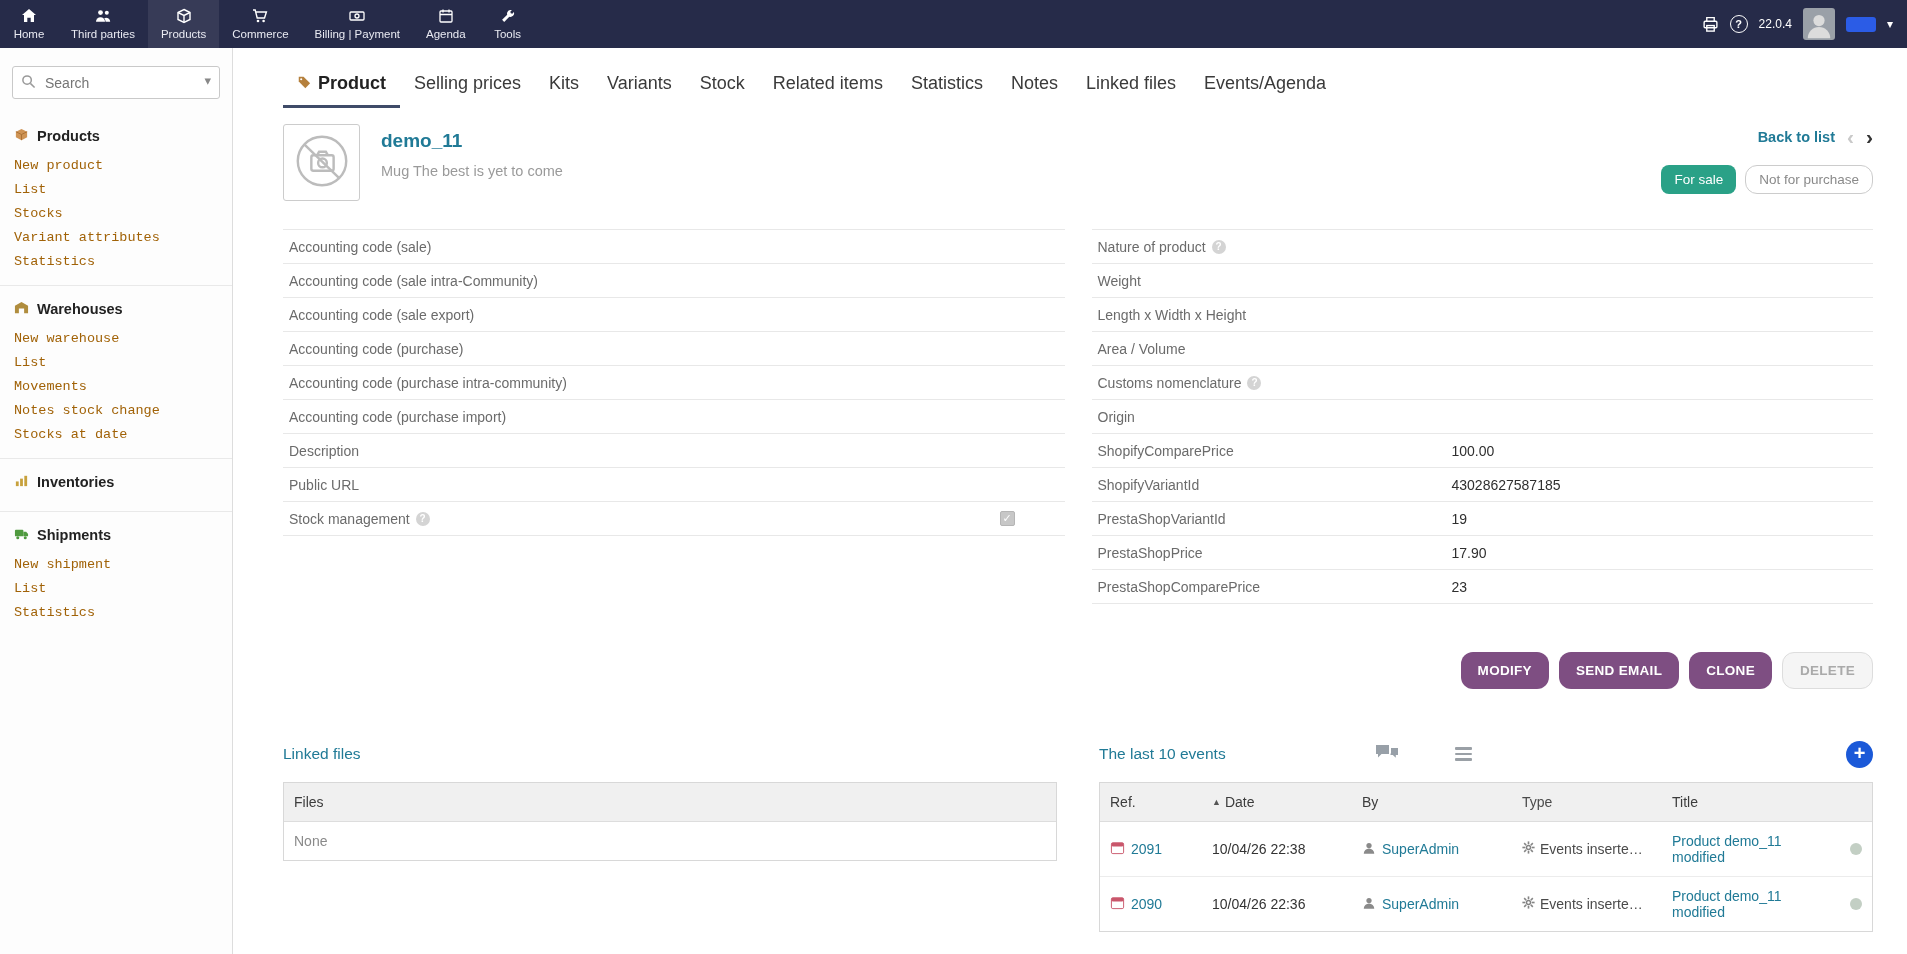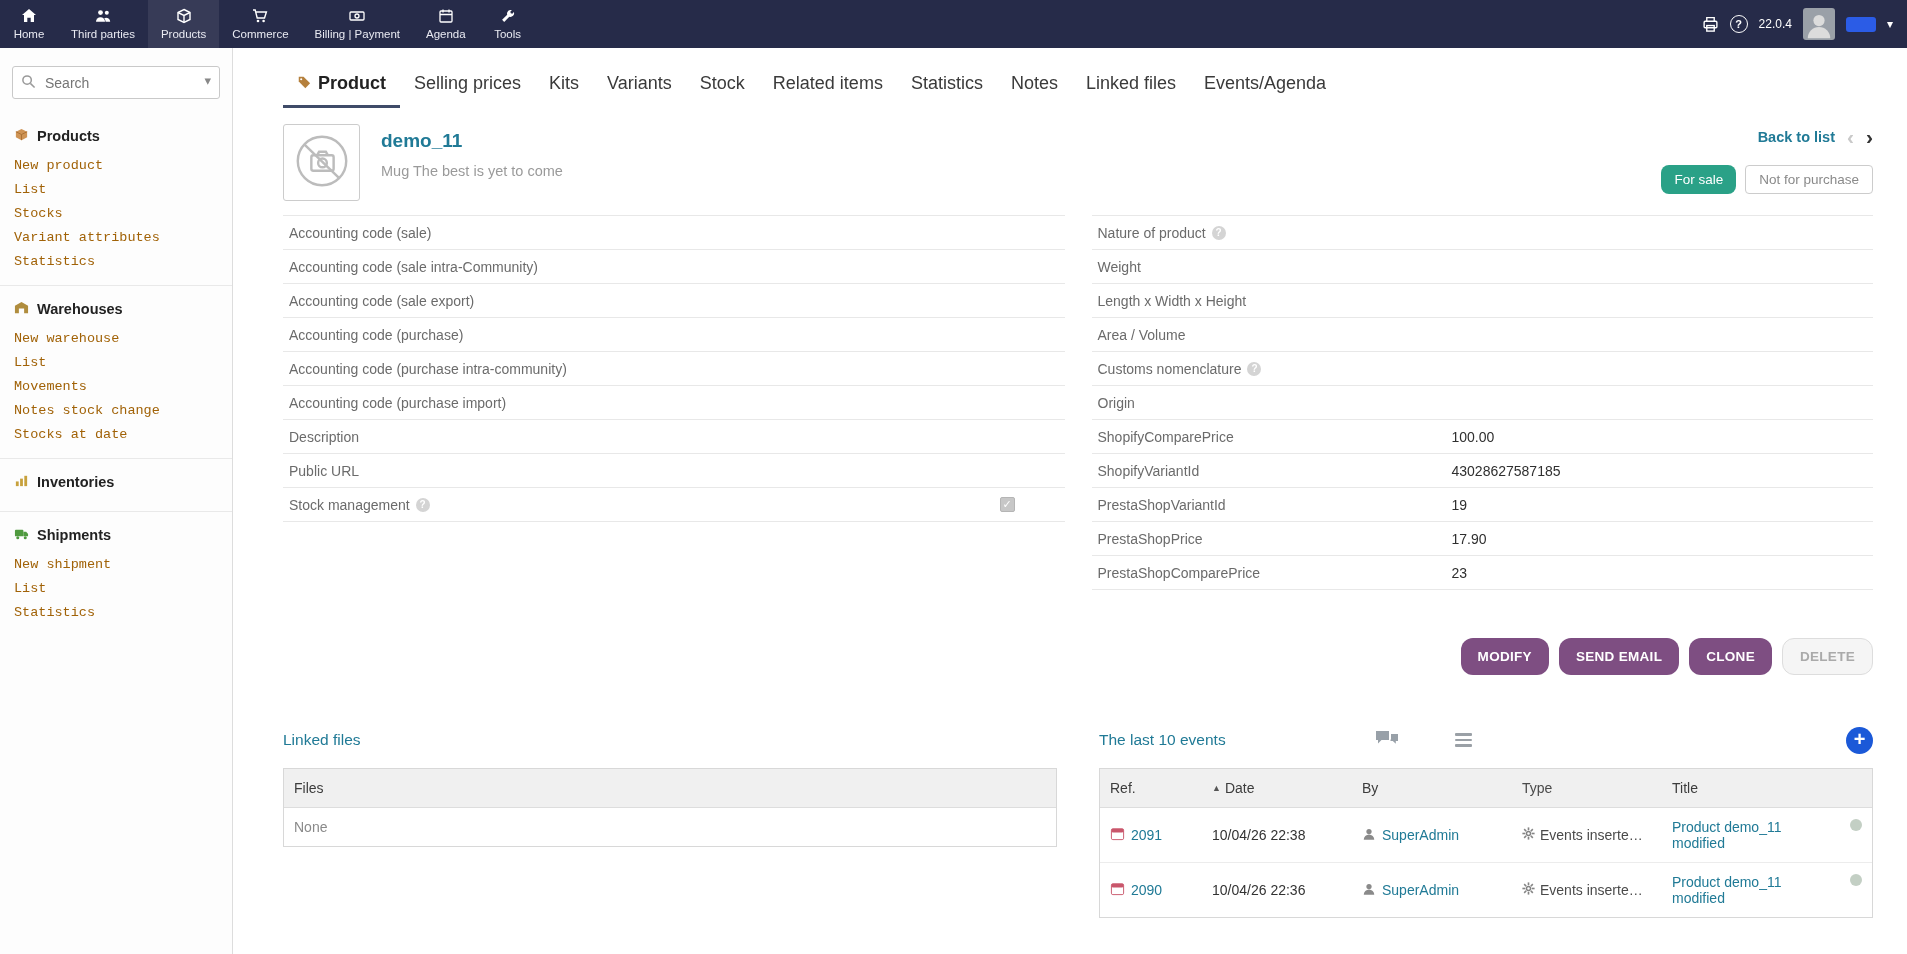--- a/index.html
+++ b/index.html
@@ -68,24 +68,24 @@
   .title { color:#207a96; font-size:19px; font-weight:bold; }
   .subtitle { color:#9a9a9a; font-size:14.5px; margin-top:11px; }
   .banner-right { margin-left:auto; text-align:right; padding-top:2px; }
   .pager-line { display:flex; align-items:center; justify-content:flex-end; gap:12px; }
   .back-link { color:#207a96; font-weight:bold; font-size:14.5px; }
   .chev { font-size:21px; line-height:1; font-weight:bold; cursor:pointer; }
   .chev.disabled { color:#c9c9c9; cursor:default; }
   .chev.enabled { color:#333; }
   .badges { margin-top:18px; display:flex; gap:9px; justify-content:flex-end; }
   .badge-green { background:#2aa187; color:#fff; font-weight:normal; padding:7px 13px; border-radius:8px; font-size:13.5px; }
-  .badge-gray { background:#fff; color:#8a8a8a; border:1px solid #ccc; padding:6px 13px; border-radius:4px; font-size:13.5px; }
-
-  
-  .fields { display:flex; gap:27px; margin-top:14px; }
+  .badge-gray { background:#fff; color:#8a8a8a; border:1px solid #ccc; padding:6px 13px; border-radius:12px; font-size:13.5px; }
+
+  
+  .fields { display:flex; gap:27px; margin-top:28px; }
   .fcol { flex:1; border-top:1px solid #e8e8e8; }
   .frow { display:flex; align-items:center; min-height:34px; border-bottom:1px solid #e8e8e8; padding:2px 6px; }
   .flabel { color:#6b6b6b; font-size:14px; display:flex; align-items:center; gap:6px; }
   .fcol-right .flabel { width:354px; flex:none; }
   .fvalue { color:#2f2f2f; font-size:14px; }
   .info-icon {
     width:14px; height:14px; border-radius:50%; background:#d4d4d4; color:#fff;
     font-size:10px; display:inline-flex; align-items:center; justify-content:center; font-weight:bold;
   }
   .spacer { flex:1; }
@@ -112,21 +112,21 @@
   .burger { display:flex; flex-direction:column; gap:3px; cursor:pointer; }
   .burger i { display:block; width:17px; height:2.5px; background:#9aa0a6; border-radius:1px; }
   .plus-btn {
     width:27px; height:27px; border-radius:50%; background:#1b59d8; color:#fff;
     display:flex; align-items:center; justify-content:center; font-size:20px; font-weight:bold;
     cursor:pointer; margin-left:auto; line-height:1; padding-bottom:2px;
   }
 
   .dtable { border:1px solid #d8d8d8; margin-top:13px; background:#fff; }
   .thead { display:flex; background:#f0f0f0; border-bottom:1px solid #ddd; padding:11px 10px; color:#3c3c3c; font-size:14px; }
-  .trow { display:flex; padding:11px 10px; border-bottom:1px solid #ececec; font-size:14px; }
+  .trow { display:flex; align-items:center; padding:11px 10px; border-bottom:1px solid #ececec; font-size:14px; }
   .trow:last-child { border-bottom:none; }
   .none-text { color:#8a8a8a; }
 
   .c-ref { width:102px; display:flex; align-items:center; gap:6px; }
   .c-date { width:150px; display:flex; align-items:center; gap:4px; }
   .c-by { width:160px; display:flex; align-items:center; gap:6px; }
   .c-type { width:150px; display:flex; align-items:center; gap:5px; color:#4a4a4a; white-space:nowrap; overflow:hidden; }
   .c-title { flex:1; }
   .c-dot { width:26px; display:flex; justify-content:flex-end; }
   .tlink { color:#207a96; }

